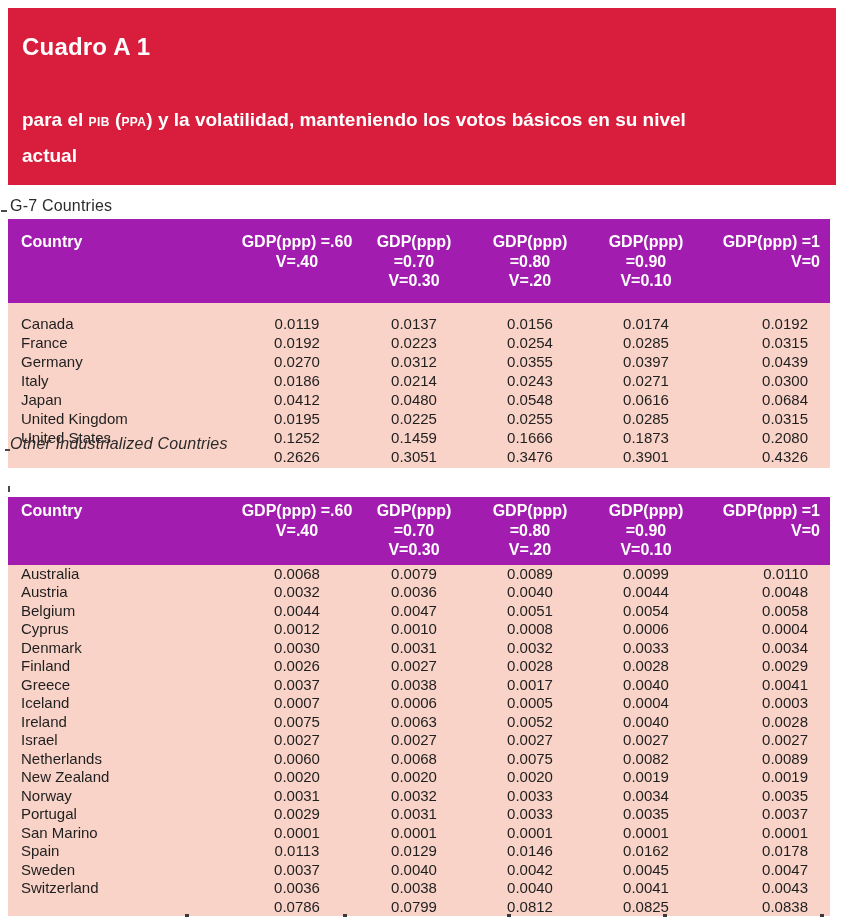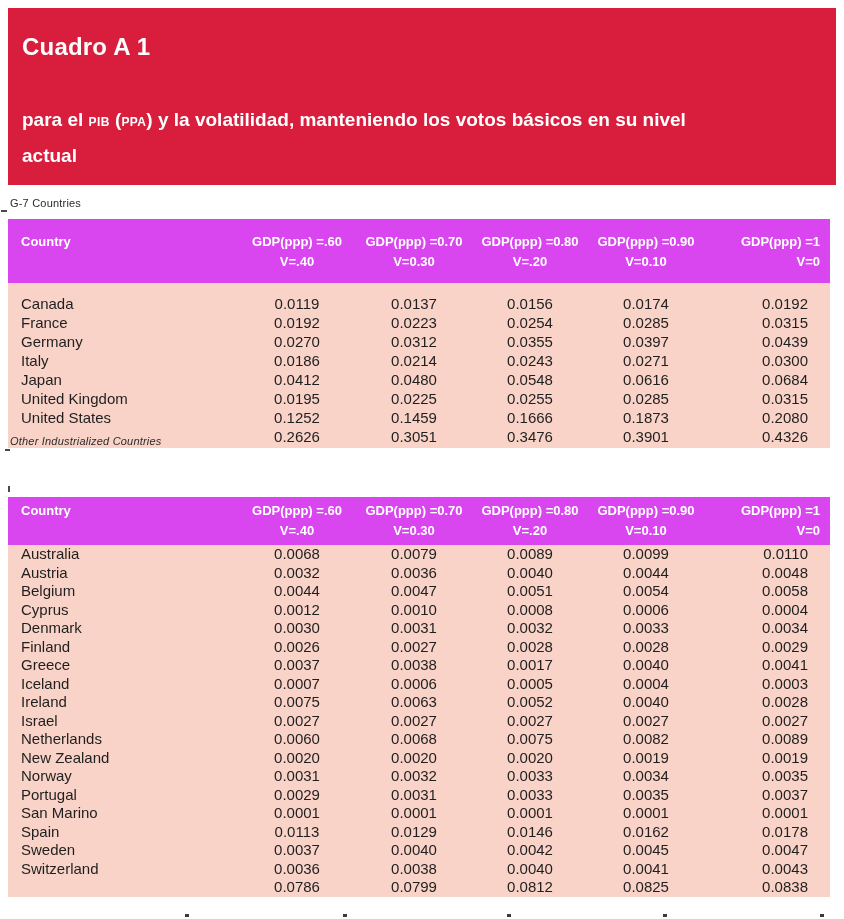--- a/index.html
+++ b/index.html
@@ -13,32 +13,32 @@
     background:#d91d3c;color:#ffffff;box-sizing:border-box;
     padding:25px 10px 0 14px;
   }
   .banner-label{font-size:24px;font-weight:bold;letter-spacing:.2px;}
   .banner-title{margin:42px 0 0;font-size:19px;font-weight:bold;}
   .banner-title .line{display:block;line-height:33px;}
   .banner-title .jline{display:block;line-height:33px;text-align:justify;text-align-last:justify;}
   .sc{font-size:12px;letter-spacing:.4px;}
   
   .section-label{
-    position:absolute;left:10px;font-size:11px;color:#2b2b2b;letter-spacing:.2px;
+    position:absolute;left:10px;font-size:16px;color:#2b2b2b;letter-spacing:.2px;
   }
   #label-g7{top:197px;}
   #label-other{top:435px;font-style:italic;}
   
   table.quota{
     position:absolute;left:8px;width:822px;border-collapse:collapse;table-layout:fixed;
   }
   #table-g7{top:219px;}
   #table-other{top:497px;}
   table.quota thead th{
-    background:#d946ef;color:#ffffff;font-size:13px;font-weight:bold;
+    background:#a21caf;color:#ffffff;font-size:16px;font-weight:bold;
     text-align:center;vertical-align:top;line-height:19.5px;
   }
   .t1 thead th{padding:13px 0 12px;}
   .t2 thead th{padding:4px 0 5px;line-height:17.5px;}
   table.quota thead th.country-h{text-align:left;padding-left:13px;}
   table.quota thead th.last-col{text-align:right;padding-right:10px;}
   table.quota tbody td{
     background:#f9d3c8;color:#1f1f1f;font-size:15px;text-align:center;
     padding:0;white-space:nowrap;
   }

